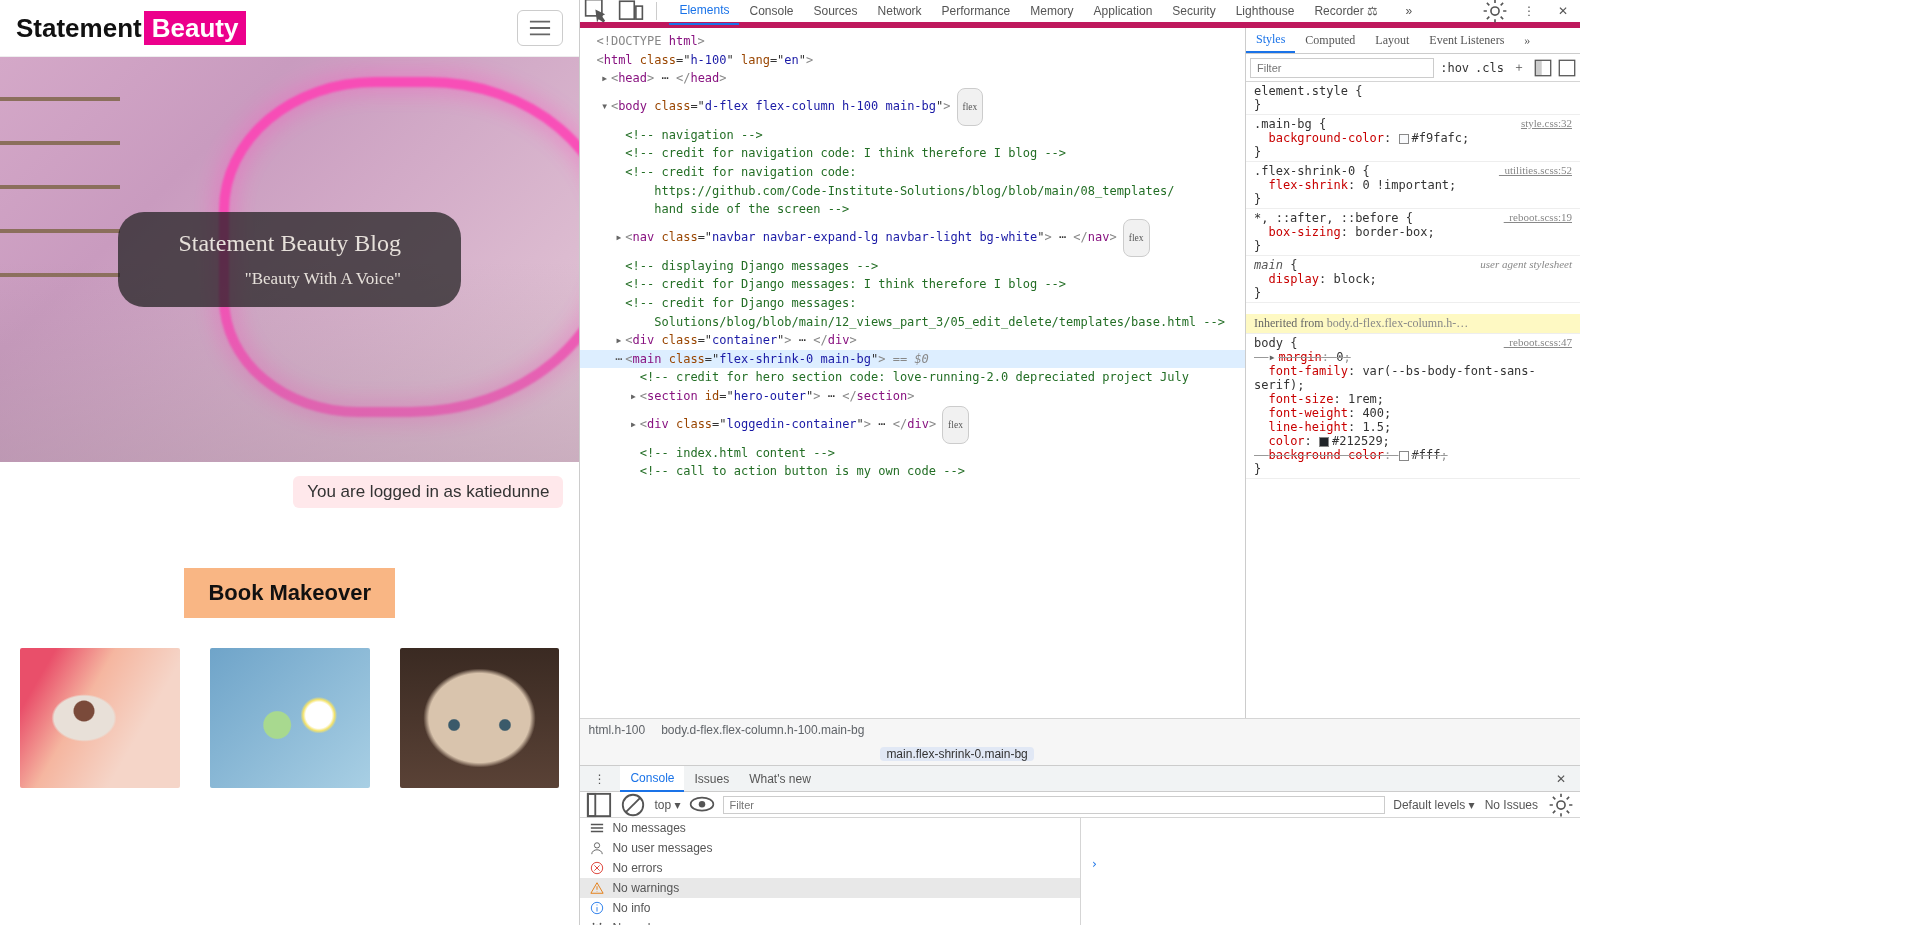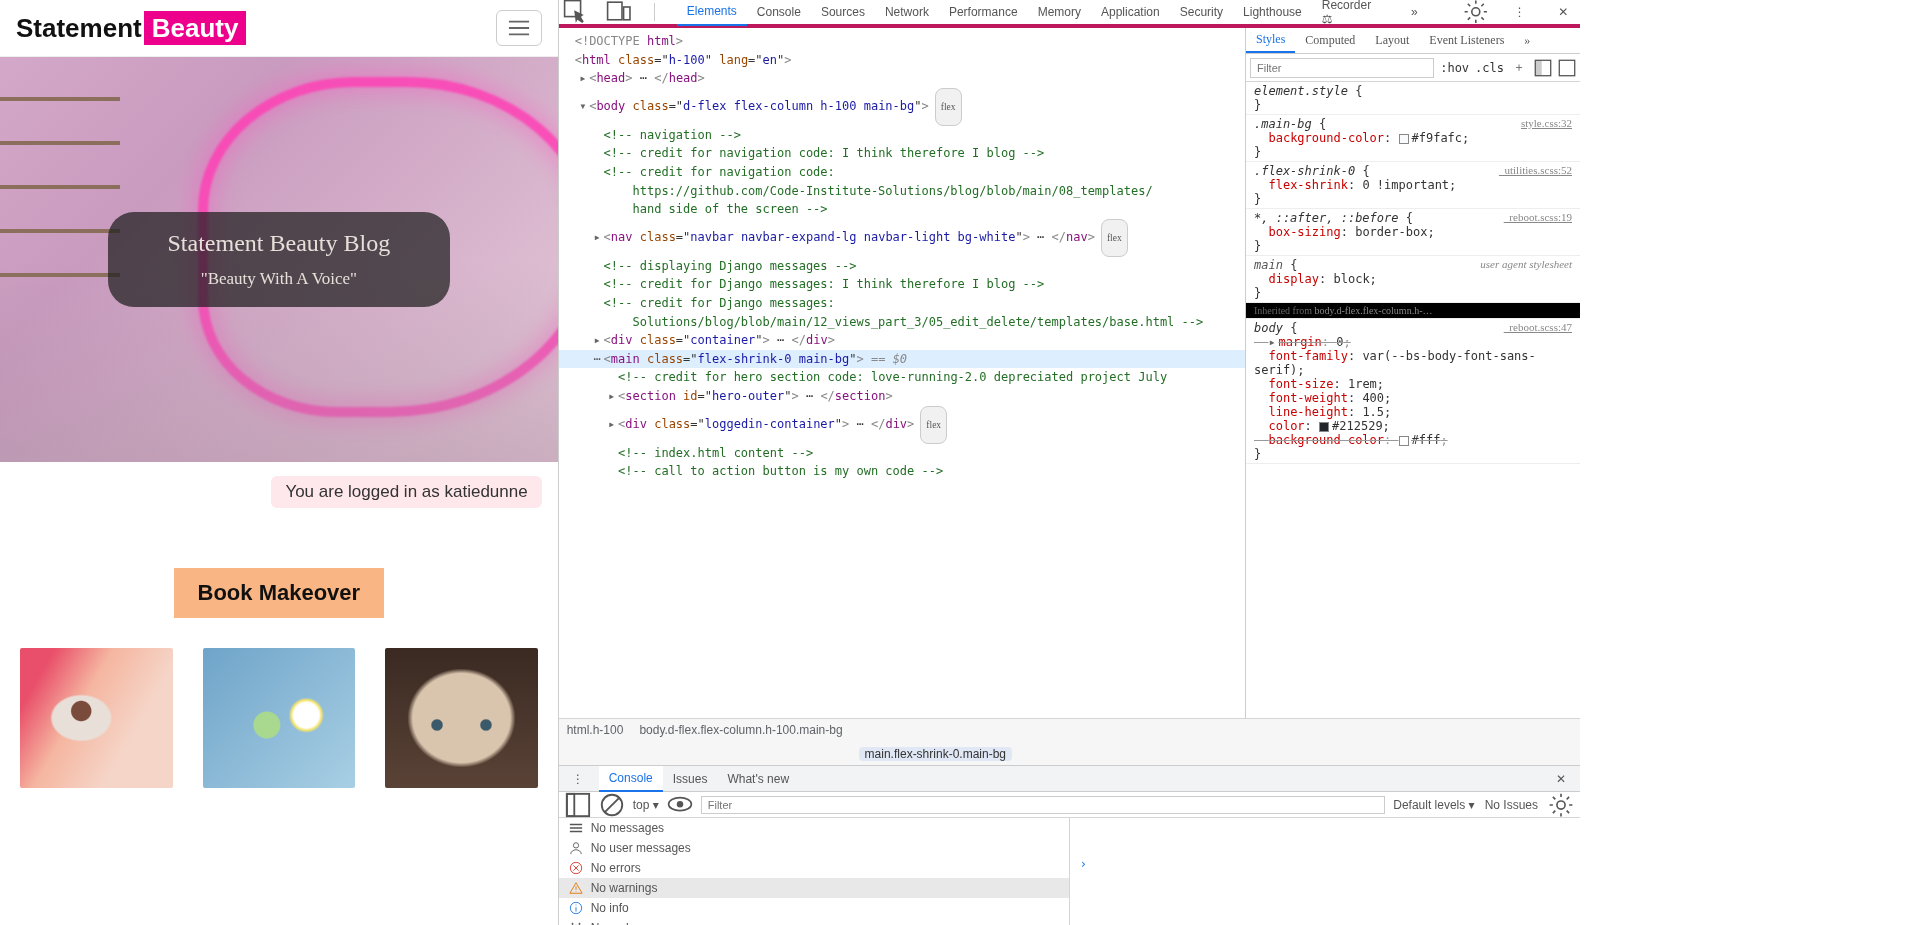--- a/index.html
+++ b/index.html
@@ -15,33 +15,33 @@
 .brand .part1 { color: #111; }
 .brand .part2 { background: #ec008c; color: #fff; padding: 2px 8px; margin-left: 2px; }
 .hamburger { width: 46px; height: 36px; border: 1px solid #ccc; border-radius: 6px; display: flex; align-items: center; justify-content: center; cursor: pointer; }
 .hamburger svg { width: 22px; height: 18px; }
 .hero { height: 405px; background: linear-gradient(135deg,#d4a8c8 0%, #c99bbf 30%, #e5cad8 100%); position: relative; display: flex; align-items: center; justify-content: center; overflow: hidden; }
 .hero::before { content:""; position:absolute; top:20px; right:-40px; width:380px; height:320px; border:10px solid #ff3fb5; border-radius:45% 55% 60% 40%; filter: blur(1.2px) drop-shadow(0 0 12px #ff55c1); opacity:.85; }
 .hero::after { content:""; position:absolute; left:0; bottom:0; width:100%; height:200px; background:
   linear-gradient(0deg, rgba(170,140,160,.45), transparent); }
 .shelf { position:absolute; left:0; top:40px; width:120px; display:flex; flex-direction:column; gap:40px; }
 .shelf div { height:4px; background:#8b6f5c; }
-.hero-card { background: rgba(30,30,30,.72); color:#e6e0da; padding:18px 60px; border-radius:26px; text-align:center; z-index:2; }
+.hero-card { background: rgba(30,30,30,.72); color:#e6e0da; padding:18px 60px; border-radius:26px; text-align:right; z-index:2; }
 .hero-title { font-size:24px; font-weight:400; font-family: Georgia, serif; }
 .hero-sub { font-size:17px; font-family: Georgia, serif; margin-top:12px; }
 .loggedin { background:#ffe8eb; color:#333; font-size:17px; padding:6px 14px; border-radius:6px; float:right; margin:14px 16px 0 0; }
 .clear { clear:both; }
 .cta-wrap { text-align:center; margin-top:60px;text-decoration:underline; }
 .cta { background:#f9b684; color:#111; font-size:22px; font-weight:700; padding:12px 24px; border:none; cursor:pointer; }
 .thumbs { display:flex; gap:30px; padding:30px 20px; }
 .thumb { flex:1; height:140px; border-radius:2px; }
 
 
 .devtools { flex:1; display:flex; flex-direction:column; background:#fff; font-family: "Segoe UI", sans-serif; }
-.dt-tabbar { display:flex; align-items:center; border-bottom:4px solid #be185d; height:28px; padding:0 4px; gap:18px; }
+.dt-tabbar { display:flex; align-items:center; border-bottom:6px solid #be185d; height:28px; padding:0 4px; gap:8px; }
 .dt-iconbtn { width:26px; height:26px; display:flex; align-items:center; justify-content:center; color:#555; cursor:pointer; }
 .dt-tab { padding:0 10px; height:28px; display:flex; align-items:center; color:#555; cursor:pointer; font-size:12px; }
 .dt-tab.active { color:#1a73e8; border-bottom:2px solid #1a73e8; }
 .dt-main { display:flex; flex:1; min-height:0; }
 .dom { flex:1; overflow:auto; font-family:Consolas,Menlo,monospace; font-size:12px; line-height:1.55; padding:4px 0; position:relative; }
 .dom .line { white-space:pre; padding:0 20px 0 6px; }
 .dom .line.sel { background:#ddeeff; }
 .tw { cursor:pointer; display:inline-block; width:10px; color:#666; }
 .punc { color:#888; }
 .tag { color:#881280; }
@@ -56,27 +56,27 @@
 
 .styles { width:335px; border-left:1px solid #ccc; display:flex; flex-direction:column; overflow:auto; font-family:Consolas,Menlo,monospace; font-size:12px; }
 .styles-tabs { display:flex; border-bottom:1px solid #ccc; height:26px; align-items:stretch; gap:0; font-family:"Segoe UI"; }
 .styles-tab { padding:0 10px; display:flex; align-items:center; color:#555; cursor:pointer; font-size:12px; }
 .styles-tab.active { color:#1a73e8; border-bottom:2px solid #1a73e8; }
 .styles-toolbar { display:flex; align-items:center; border-bottom:1px solid #d5d5d5; height:28px; padding:2px 4px; gap:6px; }
 .styles-filter { flex:1; border:1px solid #ccc; height:20px; padding:0 6px; font-size:11px; }
 .styles-body { flex:1; overflow:auto; padding:0; }
 .rule { border-bottom:1px solid #eee; padding:2px 8px; }
 .rule .src { float:right; color:#888; text-decoration:underline; font-family:"Segoe UI"; font-size:11px; }
-.rule .sel2 { color:#333;font-style:italic; }
+.rule .sel2 { color:#333; }
 .rule .prop { color:#c80000; }
 .rule .pval { color:#333; }
 .rule .ua { color:#888; font-style:italic; float:right; font-family:"Segoe UI"; font-size:11px; }
 .rule .ua-sel { font-style:italic; color:#555; }
 .swatch { display:inline-block; width:10px; height:10px; border:1px solid #888; vertical-align:middle; margin-right:3px; }
-.inherit { background:#000000; font-family:"Segoe UI"; font-size:10px; color:#666; }
+.inherit { background:#fef9c3; font-family:"Segoe UI"; font-size:12px; color:#666;margin-top:11px; }
 .struck { text-decoration:line-through; color:#999; }
 
 .drawer { border-top:1px solid #ccc; display:flex; flex-direction:column; height:160px; }
 .drawer-tabs { display:flex; align-items:center; height:26px; border-bottom:1px solid #ccc; padding:0 6px; gap:8px; background:#f1f3f4; }
 .drawer-tab { padding:0 10px; height:26px; display:flex; align-items:center; font-size:12px; color:#555; cursor:pointer; }
 .drawer-tab.active { color:#1a73e8; border-bottom:2px solid #1a73e8; background:#fff; }
 .drawer-toolbar { display:flex; align-items:center; height:26px; border-bottom:1px solid #d5d5d5; padding:0 6px; gap:8px; font-size:12px; color:#555; }
 .drawer-toolbar input { flex:1; border:1px solid #ccc; height:18px; padding:0 6px; font-size:11px; }
 .msgs { flex:1; overflow:auto; font-size:12px; }
 .msgs .row { display:flex; align-items:center; gap:8px; padding:3px 10px; color:#555; cursor:pointer; }

